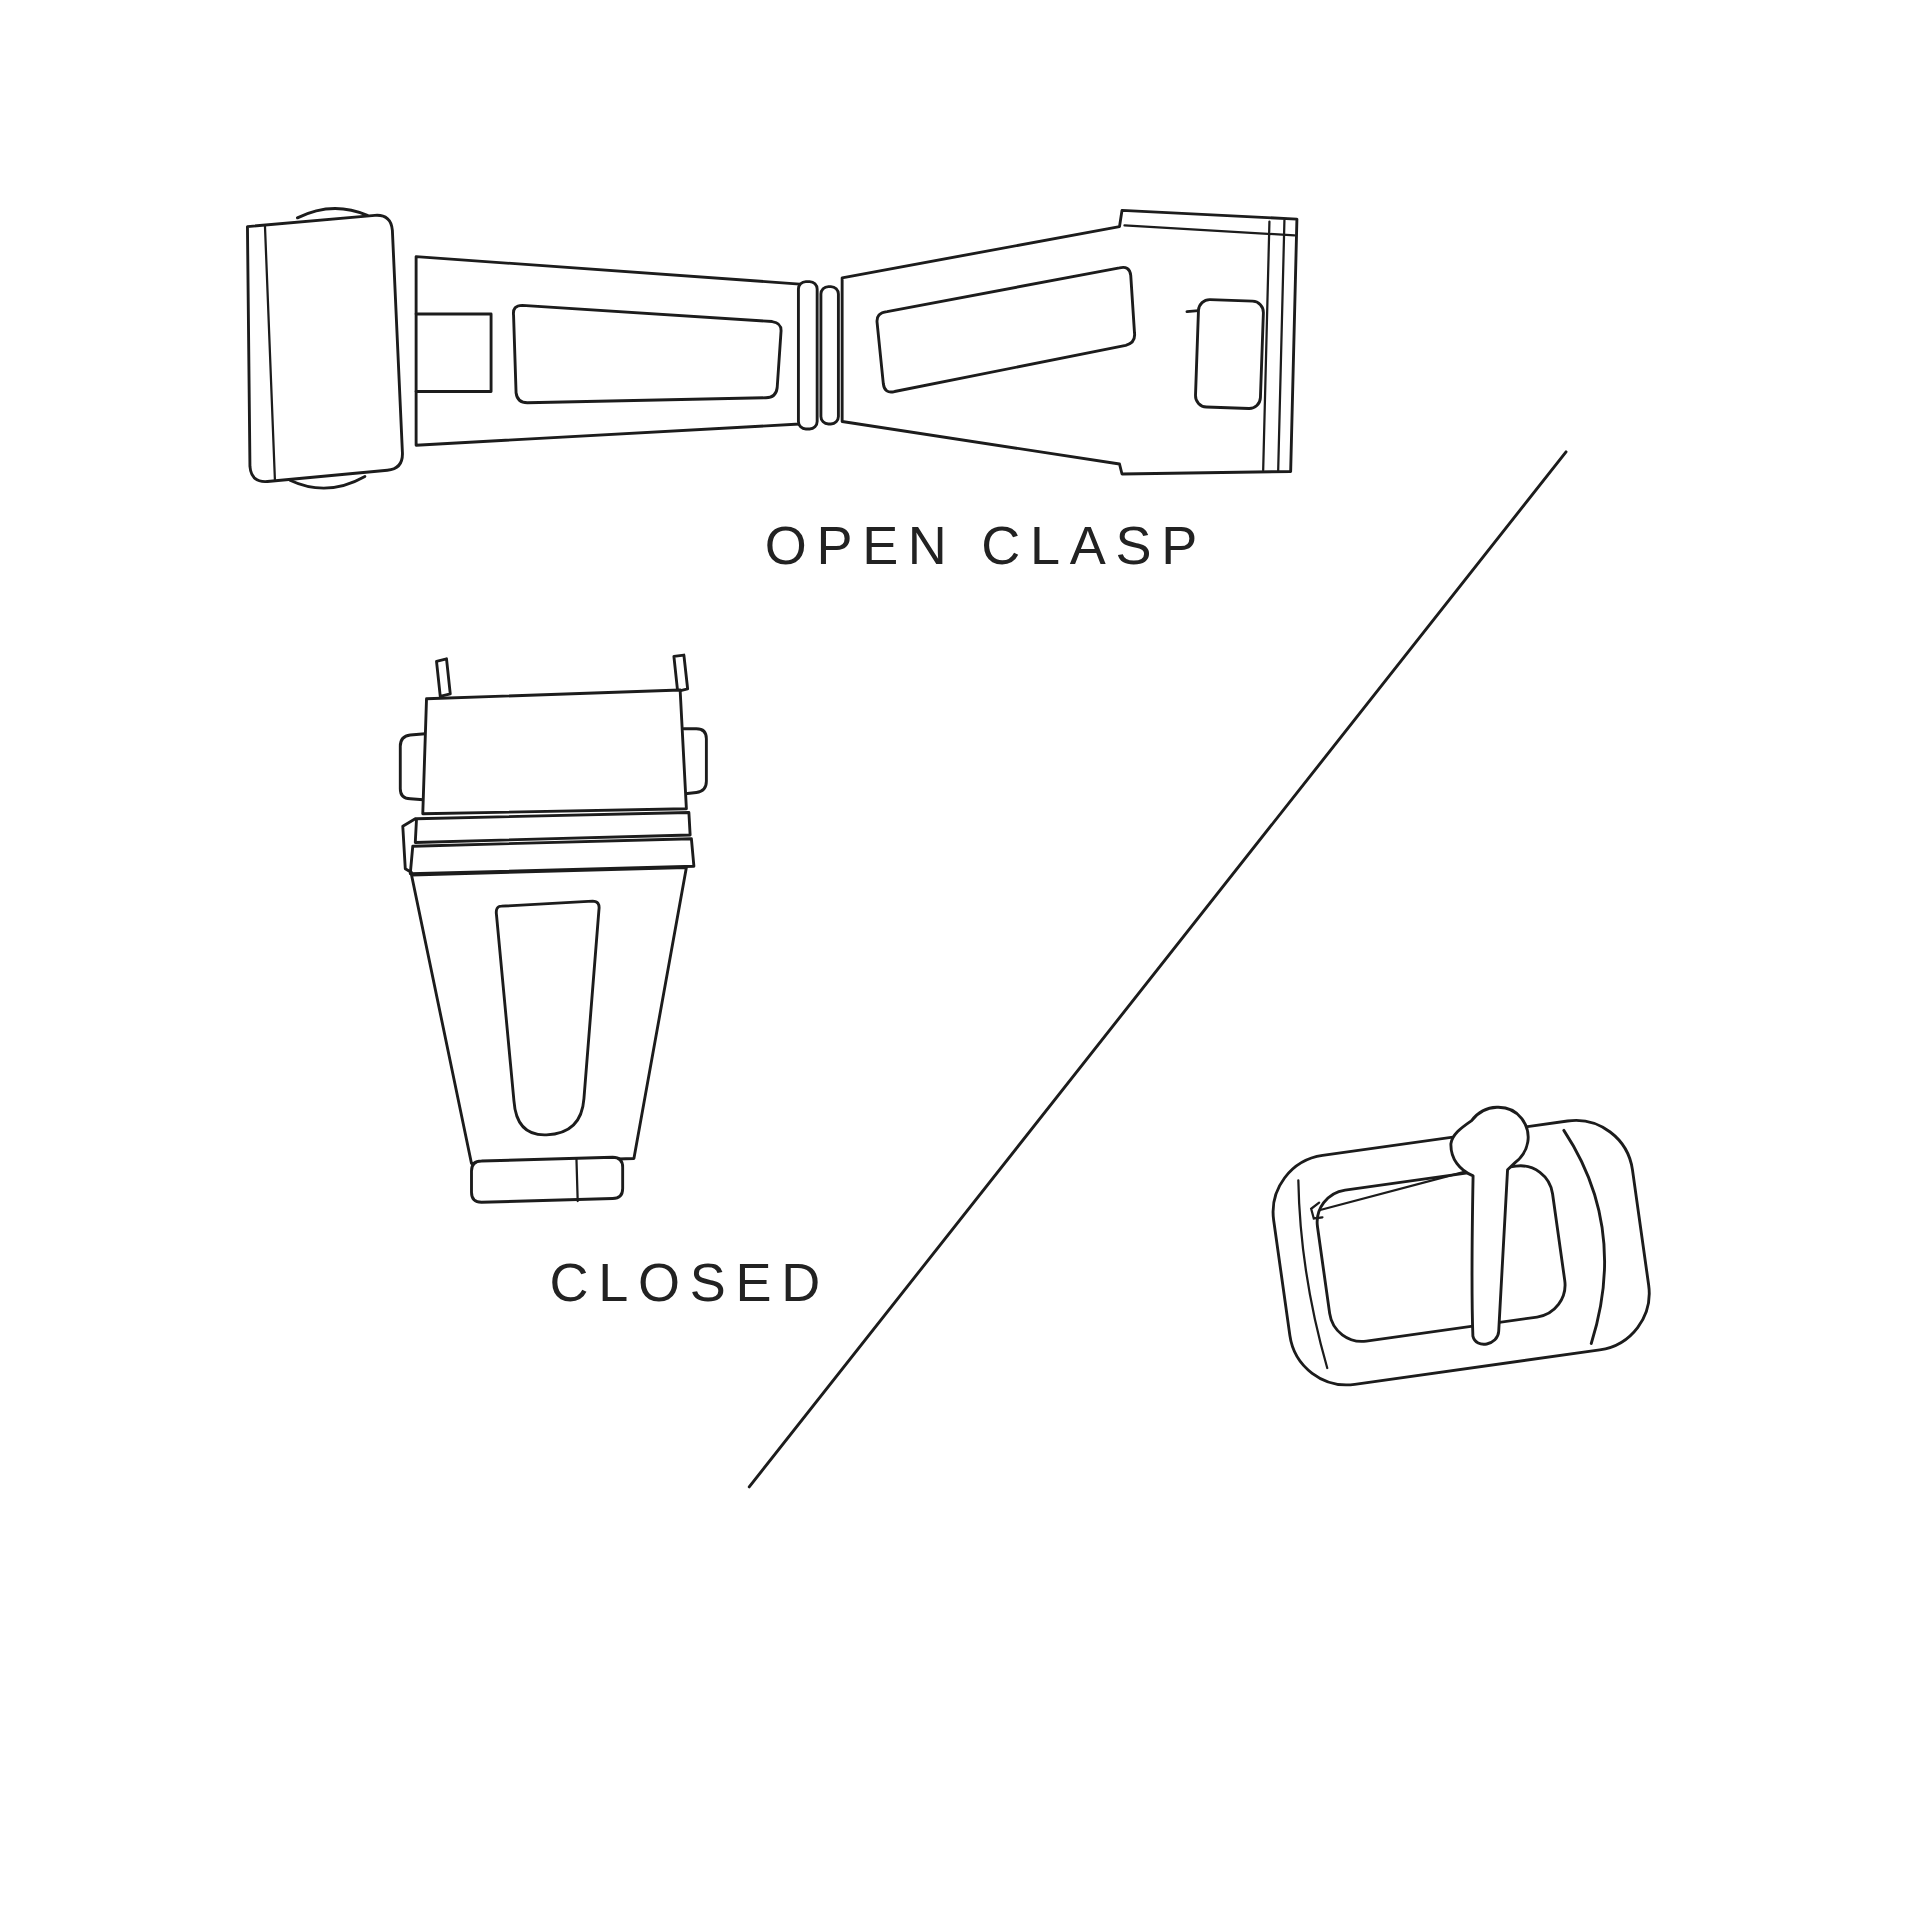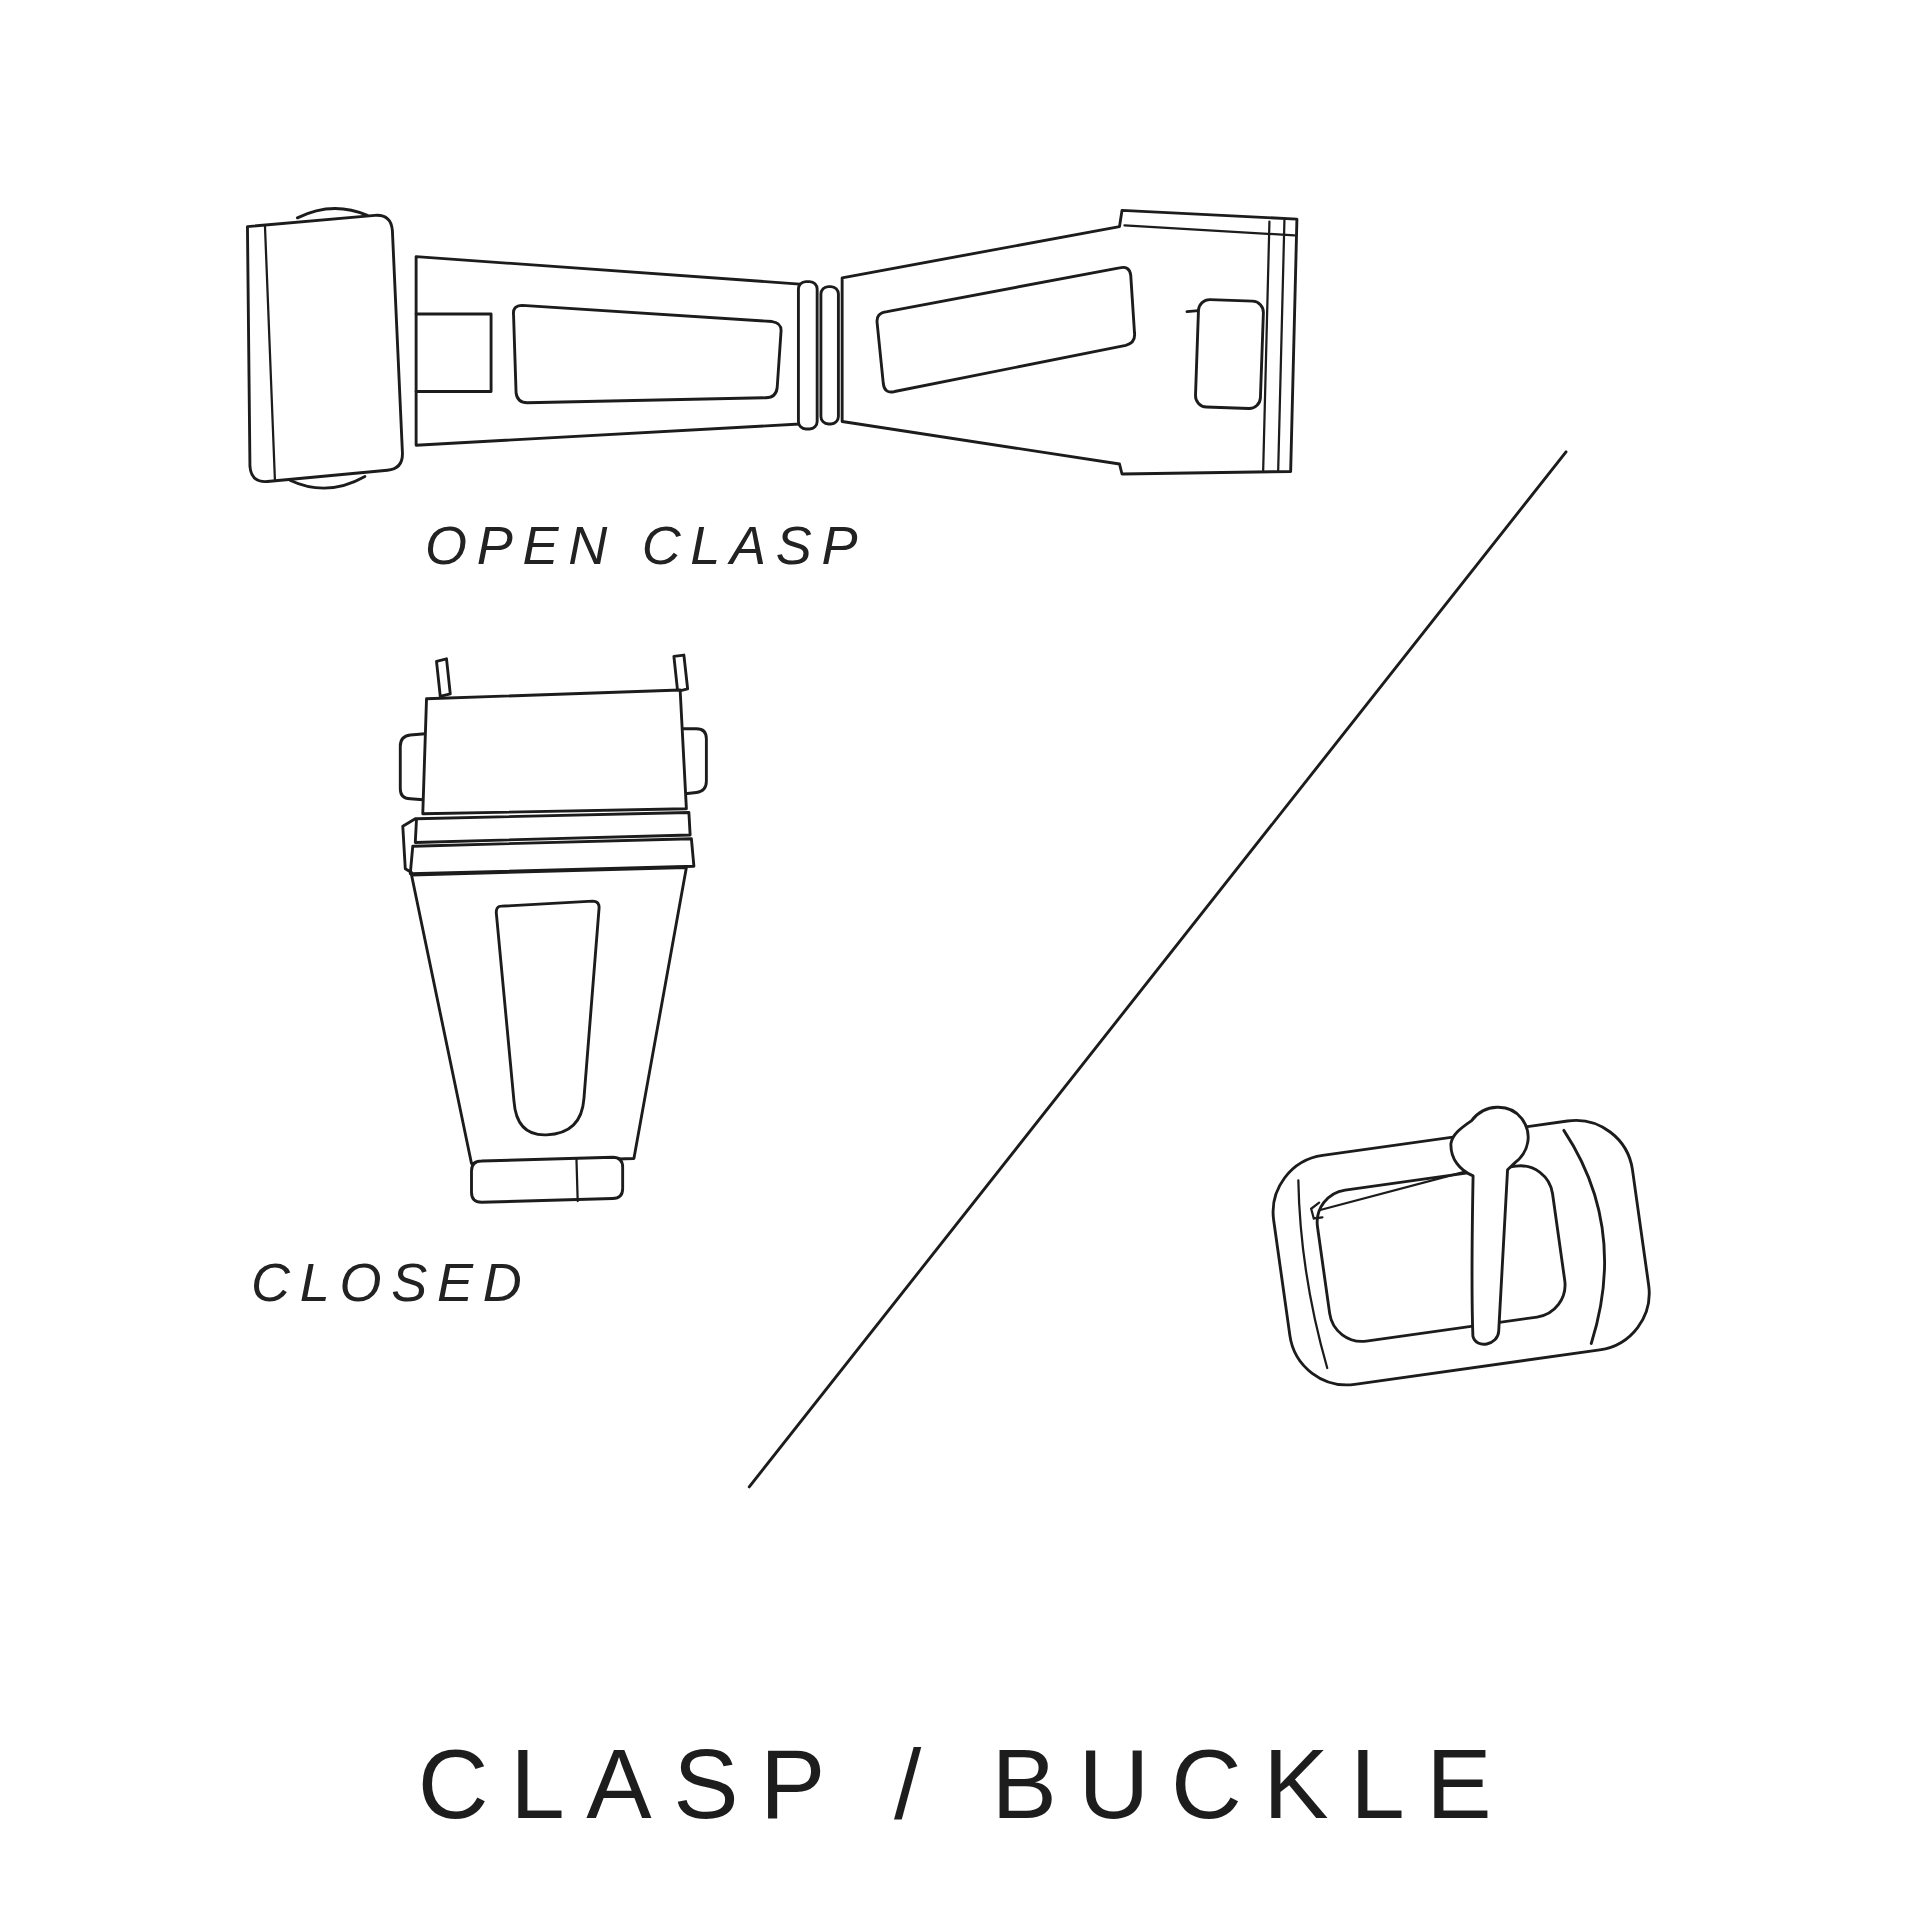--- a/index.html
+++ b/index.html
@@ -13,23 +13,22 @@
   svg.art{position:absolute;left:0;top:0;width:1931px;height:1931px;display:block;}
   .stroke{fill:#ffffff;stroke:#1c1c1c;stroke-width:2.3;stroke-linejoin:round;stroke-linecap:round;}
   .stroke-nf{fill:none;stroke:#1c1c1c;stroke-width:2.3;stroke-linejoin:round;stroke-linecap:round;}
   .thin{fill:none;stroke:#1c1c1c;stroke-width:1.8;stroke-linecap:round;}
   .label{
     position:absolute;
     color:#222222;
     font-size:54px;
     font-weight:400;
     letter-spacing:0.18em;
-    text-align:left;
+    text-align:right;
     white-space:nowrap;
-    font-style:italic;
   }
   .label-open{left:425px;top:514px;width:782px;}
   .label-closed{left:251px;top:1244px;width:579px;margin-top:7px;}
   .page-title{
     position:absolute;
     left:0;top:1728px;width:1931px;
     text-align:center;
     color:#1d1d1d;
     font-size:98px;
     font-weight:400;
@@ -105,15 +104,14 @@
 
         <circle class="stroke" cx="212" cy="70" r="9"></circle>
 
         <path class="stroke" d="M 196,34 C 208,22 228,24 236,38 C 243,51 238,65 226,72 L 219,77 C 210,124 201,168 194,204 C 192,215 174,216 173,205 C 177,166 184,122 191,78 C 181,72 175,62 177,50 C 179,43 186,39 196,34 Z"></path>
       </g>
     </g>
   </svg>
 
   <div class="label label-open">OPEN CLASP</div>
   <div class="label label-closed">CLOSED</div>
-  <div class="page-title">CLASP / BUCKLE</div>
 </div>
 
 
 </body></html>

